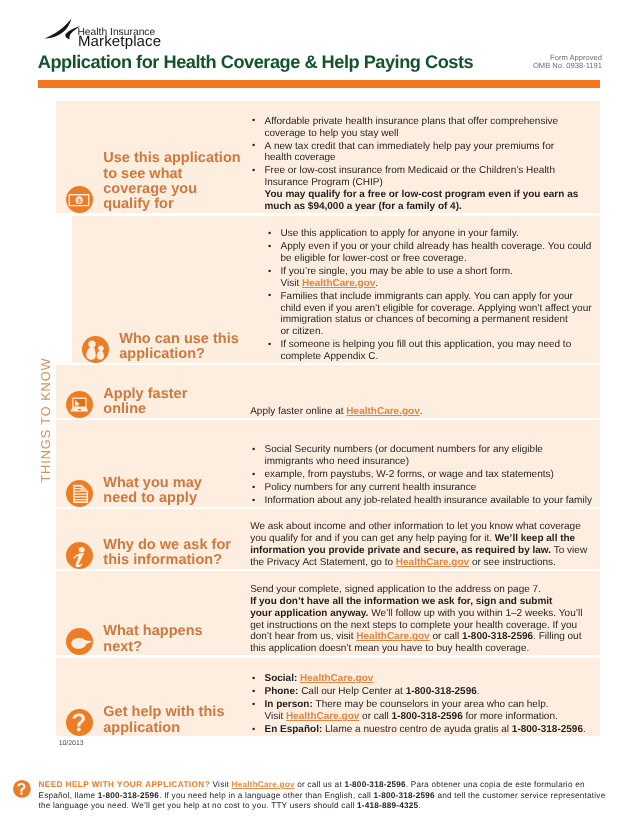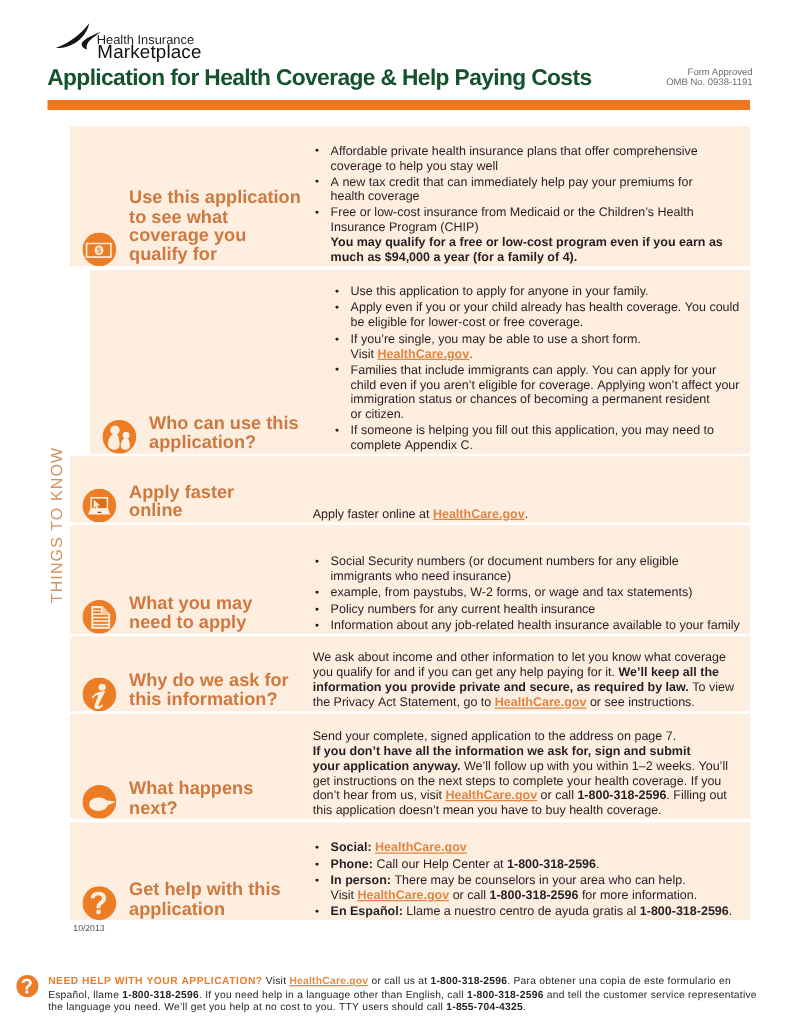--- a/index.html
+++ b/index.html
@@ -321,17 +321,17 @@
                  C14.5,7.2 15.6,8.1 15.6,9.4 C15.6,10.5 15.0,11.3 13.6,12.3
                  C11.8,13.6 11.2,14.8 11.2,16.6 L11.2,17.6 L14.4,17.6 L14.4,16.8
                  C14.4,15.6 14.9,14.9 16.3,13.9 C18.1,12.6 18.9,11.3 18.9,9.3
                  C18.9,6.4 16.5,4.4 12.9,4.4 Z"></path>
         <circle cx="12.8" cy="20.5" r="1.9"></circle>
       </g>
     </svg>
     <div class="ftxt">
         <span class="ln"><span class="fhead">NEED&nbsp;HELP&nbsp;WITH&nbsp;YOUR&nbsp;APPLICATION?</span>&nbsp;Visit&nbsp;<span class="lnk">HealthCare.gov</span>&nbsp;or&nbsp;call&nbsp;us&nbsp;at&nbsp;<span class="b">1-800-318-2596</span>.&nbsp;Para&nbsp;obtener&nbsp;una&nbsp;copia&nbsp;de&nbsp;este&nbsp;formulario&nbsp;en</span>
         <span class="ln">Español,&nbsp;llame&nbsp;<span class="b">1-800-318-2596</span>.&nbsp;If&nbsp;you&nbsp;need&nbsp;help&nbsp;in&nbsp;a&nbsp;language&nbsp;other&nbsp;than&nbsp;English,&nbsp;call&nbsp;<span class="b">1-800-318-2596</span>&nbsp;and&nbsp;tell&nbsp;the&nbsp;customer&nbsp;service&nbsp;representative</span>
-        <span class="ln">the&nbsp;language&nbsp;you&nbsp;need.&nbsp;We’ll&nbsp;get&nbsp;you&nbsp;help&nbsp;at&nbsp;no&nbsp;cost&nbsp;to&nbsp;you.&nbsp;TTY&nbsp;users&nbsp;should&nbsp;call&nbsp;<span class="b">1-855-704-4325</span>.</span>
+        <span class="ln">the&nbsp;language&nbsp;you&nbsp;need.&nbsp;We’ll&nbsp;get&nbsp;you&nbsp;help&nbsp;at&nbsp;no&nbsp;cost&nbsp;to&nbsp;you.&nbsp;TTY&nbsp;users&nbsp;should&nbsp;call&nbsp;<span class="b">1-418-889-4325</span>.</span>
       </div>
   </div>
 
 </div>
 
 </body></html>

